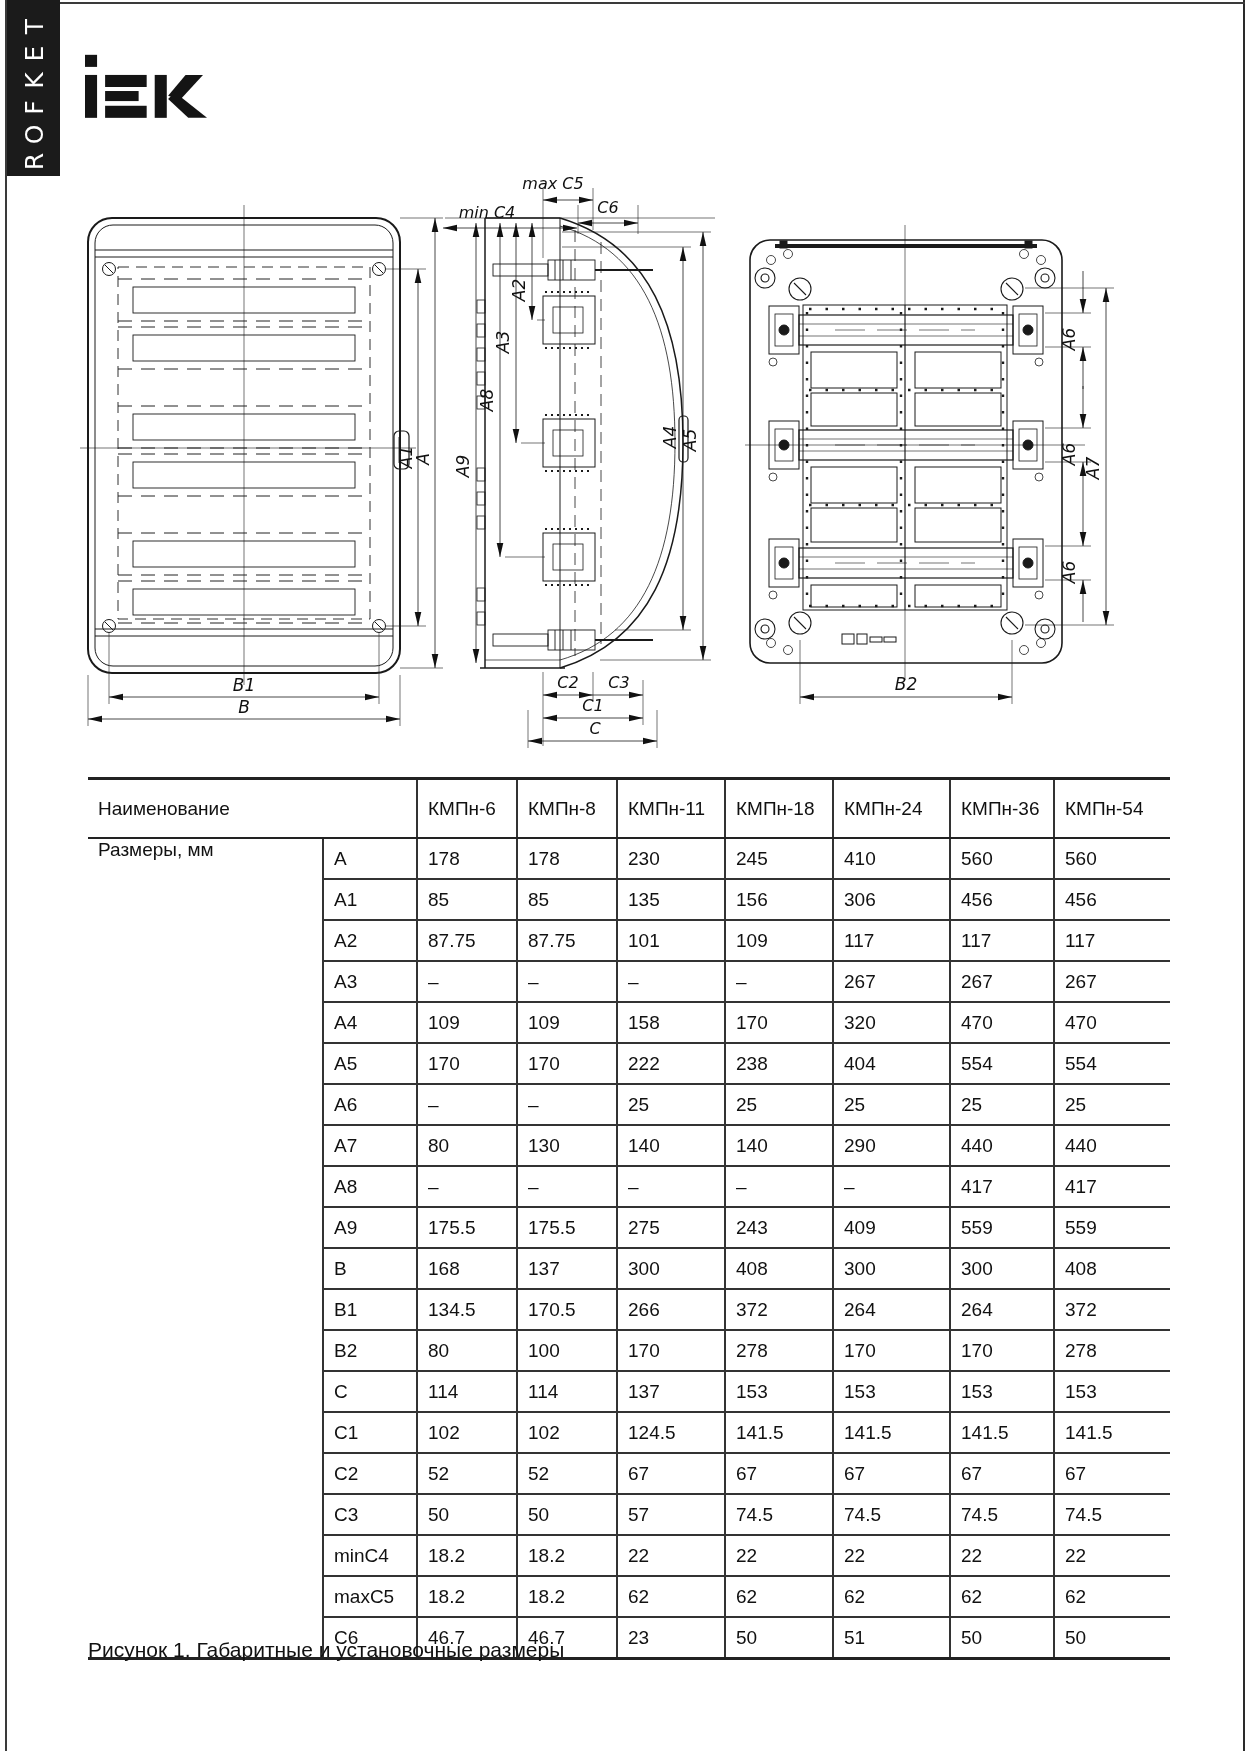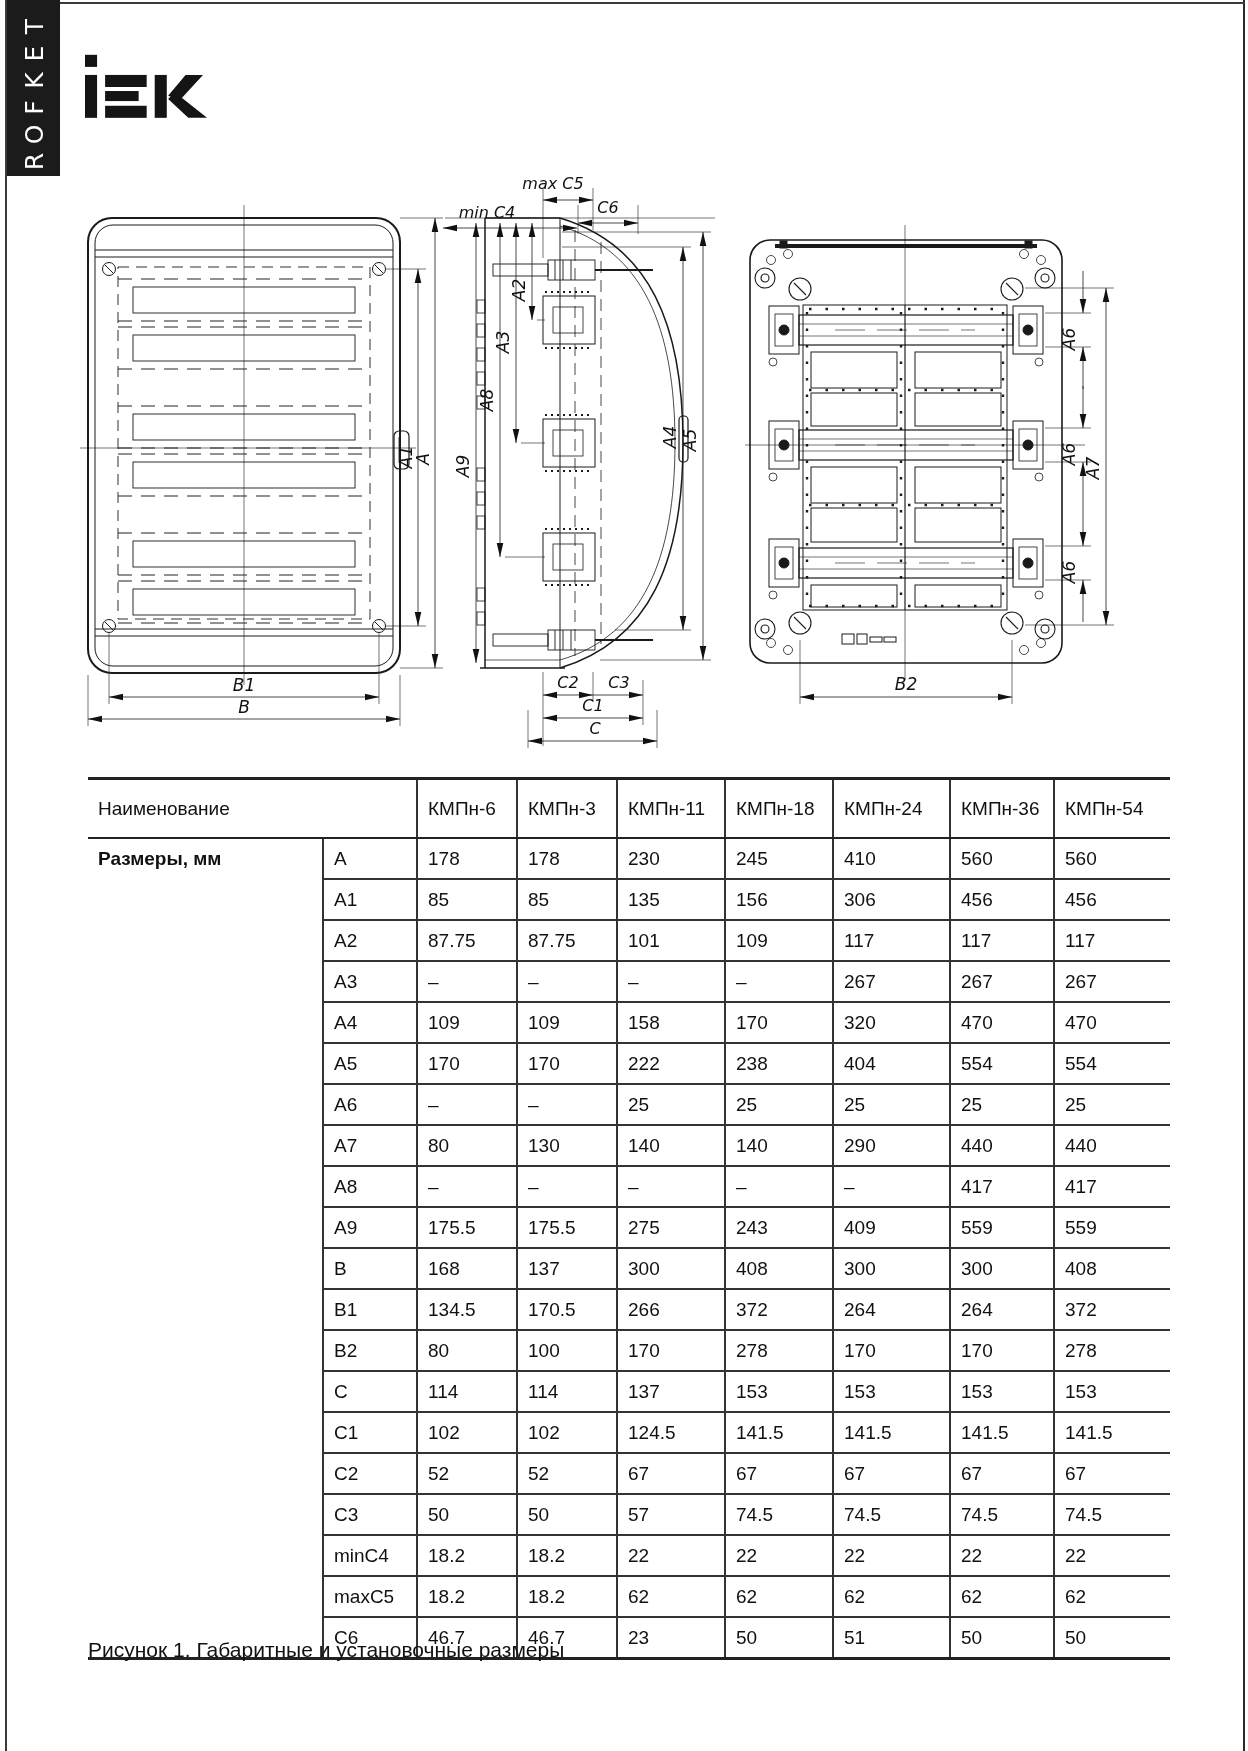--- a/index.html
+++ b/index.html
@@ -24,21 +24,21 @@
   svg text.dimsm{font-family:"DejaVu Sans",sans-serif;font-style:italic;font-size:16px;fill:#111;}
   
   .dims-table-wrap{position:absolute;left:88px;top:777px;width:1082px;}
   table.dims{border-collapse:collapse;table-layout:fixed;width:1082px;
              border-top:3px solid #222;border-bottom:3px solid #222;font-size:19px;color:#111;}
   table.dims th{font-weight:normal;text-align:left;height:57px;vertical-align:middle;
                 padding:0 18px 0 10px;border-bottom:2px solid #222;}
   table.dims th.model{border-left:2px solid #333;border-radius:26px;}
   table.dims td{height:39px;padding:0 6px 0 10px;vertical-align:middle;
                 border-bottom:2px solid #333;}
-  table.dims td.group{vertical-align:top;padding-top:9px;border-bottom:none;font-weight:bold;}
+  table.dims td.group{vertical-align:top;border-bottom:none;}
   table.dims td.param{border-left:2px solid #333;}
   table.dims td.val{border-left:2px solid #333;}
   table.dims tr:last-child td{border-bottom:none;}
   .caption{position:absolute;left:88px;top:1638px;font-size:21px;color:#111;}
 </style>
 </head>
 <body>
 
 <div class="page">
   <div class="frame-left"></div>
@@ -434,21 +434,21 @@
           <col style="width:108px">
         <col style="width:108px">
           <col style="width:117px">
           <col style="width:104px">
           <col style="width:116px">
       </colgroup>
       <thead>
           <tr>
             <th colspan="2">Наименование</th>
             <th class="model">КМПн-6</th>
-            <th class="model">КМПн-3</th>
+            <th class="model">КМПн-8</th>
             <th class="model">КМПн-11</th>
             <th class="model">КМПн-18</th>
             <th class="model">КМПн-24</th>
             <th class="model">КМПн-36</th>
             <th class="model">КМПн-54</th>
           </tr>
         </thead>
       <tbody>
           <tr>
             <td class="group" rowspan="20">Размеры, мм</td>

